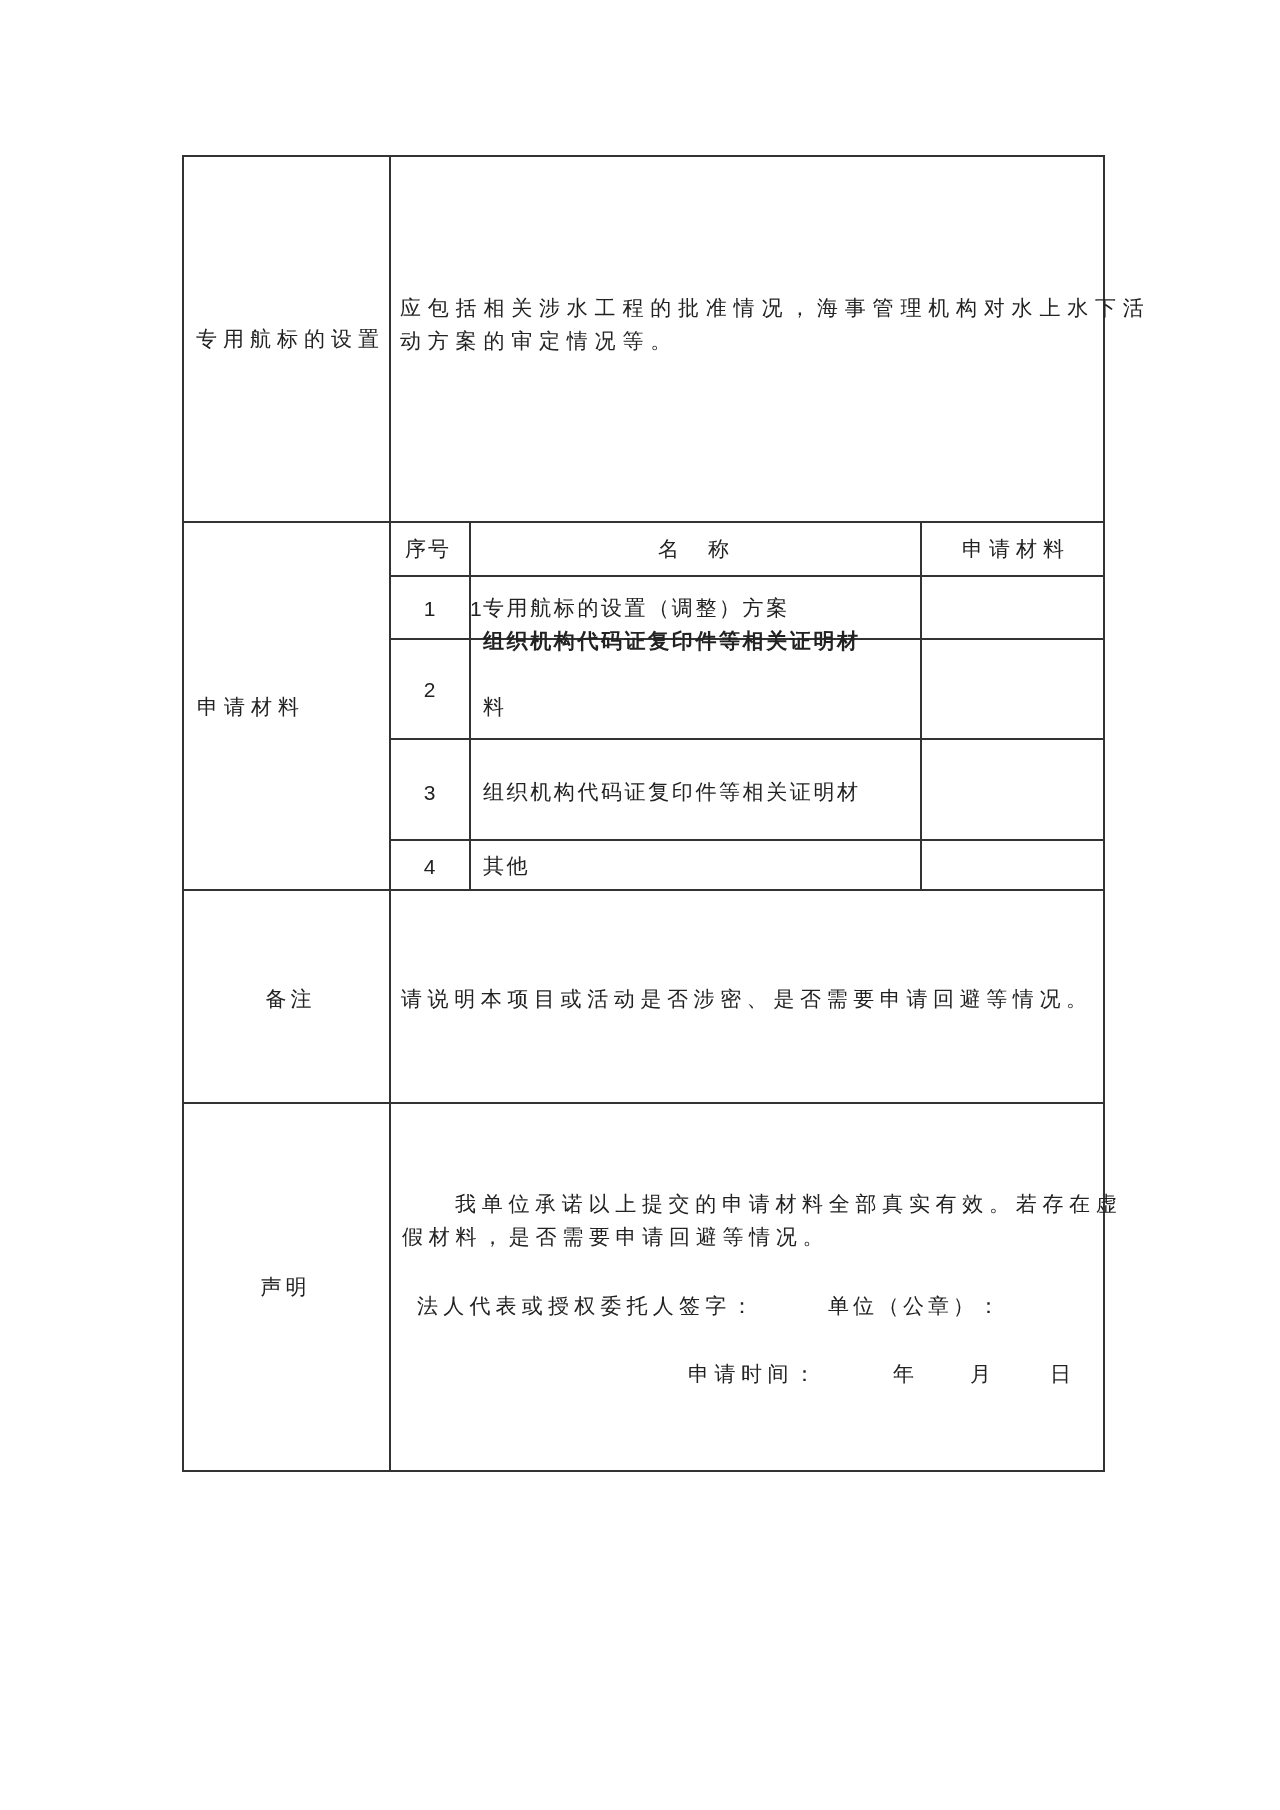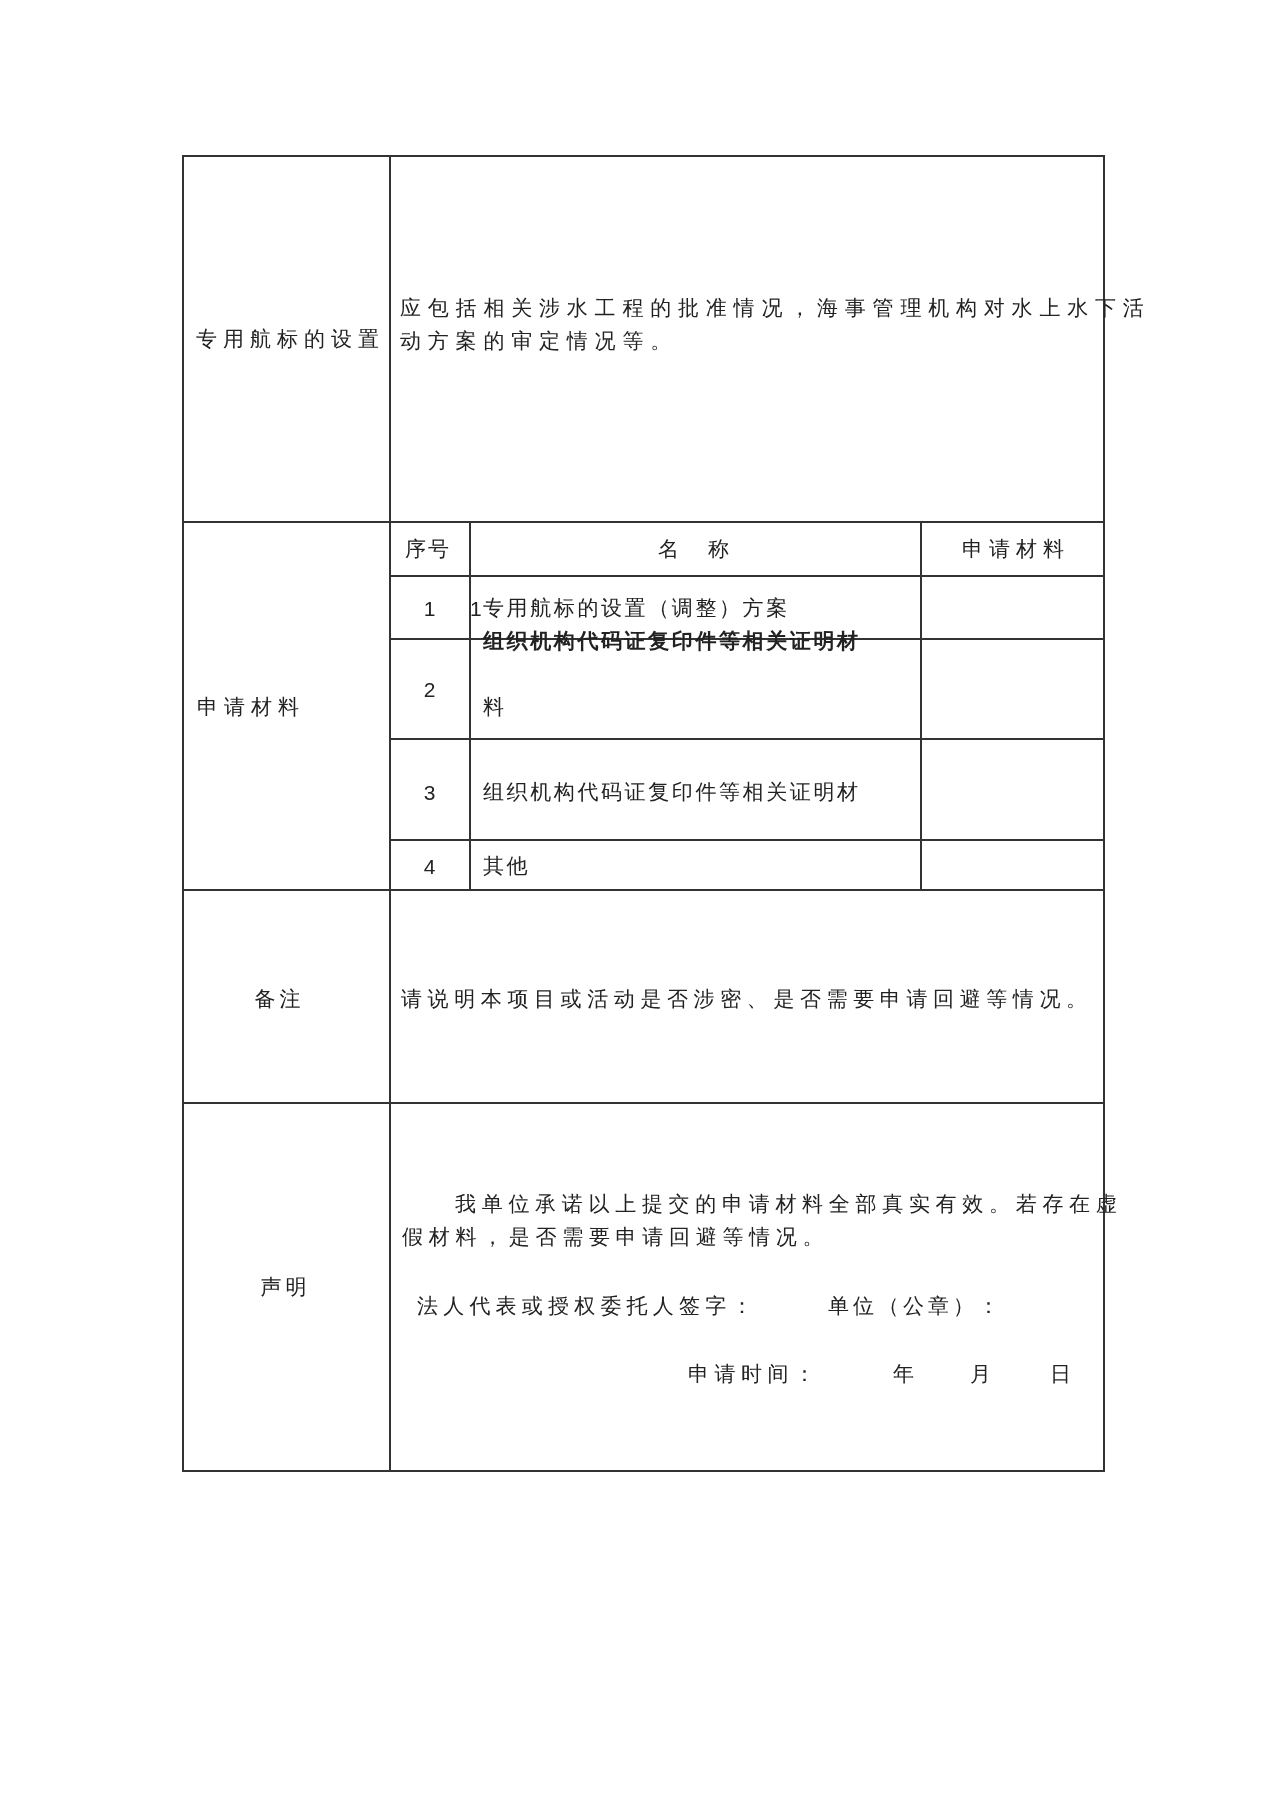--- a/index.html
+++ b/index.html
@@ -71,21 +71,21 @@
   </div>
 
   <div>
     <span class="abs num" style="left:389px; width:81px; text-align:center; top:856px;">4</span>
     <span class="abs cjk" style="left:483px; top:856px; letter-spacing:2.6px;">其他</span>
     <div class="abs" style="left:922px; top:841px; width:181px; height:48px;"></div>
   </div>
 </section>
 
 <section>
-  <span class="abs cjk" style="left:176px; width:207px; text-align:center; top:989px; letter-spacing:4px;">备注</span>
+  <span class="abs cjk" style="left:187px; width:207px; text-align:center; top:989px; letter-spacing:4px;">备注</span>
   <div class="abs" style="left:391px; top:893px; width:632px; height:209px;">
     <span class="abs cjk" style="left:10px; top:96px; letter-spacing:5.6px;">请说明本项目或活动是否涉密、是否需要申请回避等情况。</span>
   </div>
 </section>
 
 <section>
   <span class="abs cjk" style="left:182px; width:207px; text-align:center; top:1277px; letter-spacing:4px;">声明</span>
 
   <span class="abs cjk" style="left:455px; top:1194px; letter-spacing:5.7px;">我单位承诺以上提交的申请材料全部真实有效。若存在虚</span>
   <span class="abs cjk" style="left:402px; top:1227px; letter-spacing:5.7px;">假材料，是否需要申请回避等情况。</span>

